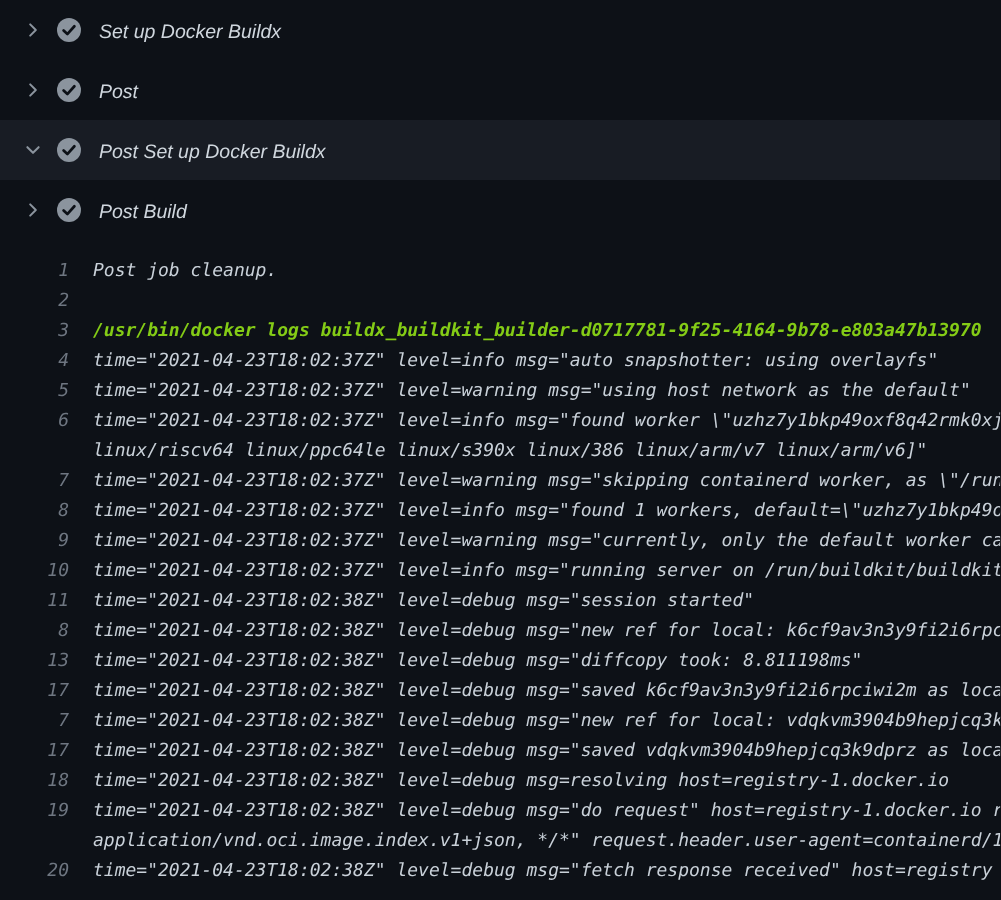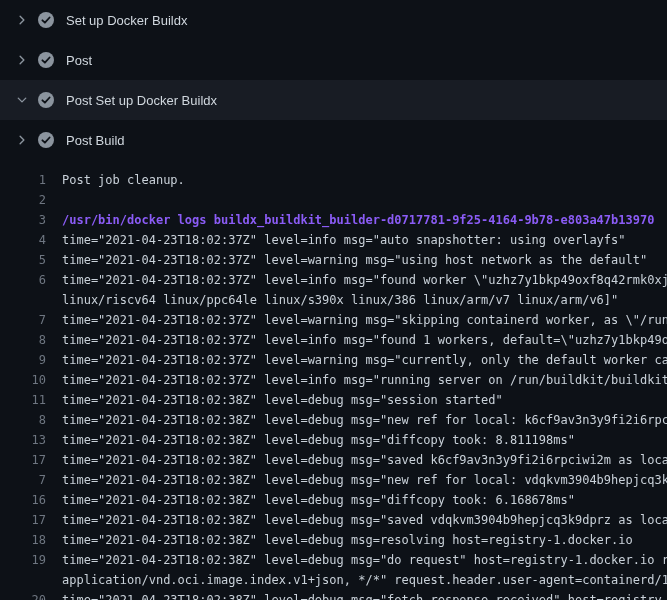--- a/index.html
+++ b/index.html
@@ -1,19 +1,20 @@
 <!DOCTYPE html>
 <html><head>
 <meta charset="utf-8">
 <style>
   html,body{margin:0;padding:0;background:#0d1117;}
   .app{
     width:667px;height:600px;overflow:hidden;background:#0d1117;
     font-family:"Liberation Sans","DejaVu Sans",sans-serif;
     position:relative;
+    font-style:italic;
   }
   
   .steps{width:100%;}
   .section-row{
     display:flex;align-items:center;height:40px;padding:0 14px;
     color:#d0d7de;font-size:13px;cursor:pointer;box-sizing:border-box;
   }
   .section-row.expanded{background:rgba(110,118,129,0.12);}
   .chev{width:16px;height:16px;flex:0 0 16px;display:flex;align-items:center;justify-content:center;margin-right:8px;}
   .check{width:16px;height:16px;flex:0 0 16px;display:flex;align-items:center;justify-content:center;margin-right:12px;}
@@ -23,21 +24,21 @@
     padding-top:10px;
     font-family:"DejaVu Sans Mono","Liberation Mono",monospace;
     font-size:12px;line-height:20px;color:#c9d1d9;
   }
   .log-row{display:flex;white-space:pre;height:20px;}
   .num{
     flex:0 0 46px;width:46px;text-align:right;padding-right:16px;
     color:#6e7681;user-select:none;box-sizing:content-box;cursor:pointer;
   }
   .text{white-space:pre;overflow:hidden;flex:1 1 auto;}
-  .text.command{color:#8b5cf6;font-weight:bold;}
+  .text.command{color:#84cc16;font-weight:bold;}
   .text.group{cursor:pointer;margin-top:21px;}
   .marker{color:#c9d1d9;margin-right:6px;font-size:10px;}
 </style>
 </head>
 <body>
 
 <div class="app">
   <div class="steps">
       <div class="section-row">
         <span class="chev">
@@ -106,20 +107,19 @@
       <div class="log-row"><span class="num"></span><span class="text continuation">linux/riscv64 linux/ppc64le linux/s390x linux/386 linux/arm/v7 linux/arm/v6]"</span></div>
       <div class="log-row"><span class="num">7</span><span class="text plain">time="2021-04-23T18:02:37Z" level=warning msg="skipping containerd worker, as \"/run</span></div>
       <div class="log-row"><span class="num">8</span><span class="text plain">time="2021-04-23T18:02:37Z" level=info msg="found 1 workers, default=\"uzhz7y1bkp49o</span></div>
       <div class="log-row"><span class="num">9</span><span class="text plain">time="2021-04-23T18:02:37Z" level=warning msg="currently, only the default worker ca</span></div>
       <div class="log-row"><span class="num">10</span><span class="text plain">time="2021-04-23T18:02:37Z" level=info msg="running server on /run/buildkit/buildkit</span></div>
       <div class="log-row"><span class="num">11</span><span class="text plain">time="2021-04-23T18:02:38Z" level=debug msg="session started"</span></div>
       <div class="log-row"><span class="num">8</span><span class="text plain">time="2021-04-23T18:02:38Z" level=debug msg="new ref for local: k6cf9av3n3y9fi2i6rpc</span></div>
       <div class="log-row"><span class="num">13</span><span class="text plain">time="2021-04-23T18:02:38Z" level=debug msg="diffcopy took: 8.811198ms"</span></div>
       <div class="log-row"><span class="num">17</span><span class="text plain">time="2021-04-23T18:02:38Z" level=debug msg="saved k6cf9av3n3y9fi2i6rpciwi2m as loca</span></div>
       <div class="log-row"><span class="num">7</span><span class="text plain">time="2021-04-23T18:02:38Z" level=debug msg="new ref for local: vdqkvm3904b9hepjcq3k</span></div>
-      <div class="log-row"><span class="num">16</span><span class="text plain">time="2021-04-23T18:02:38Z" level=debug msg="diffcopy took: 6.168678ms"</span></div>
       <div class="log-row"><span class="num">17</span><span class="text plain">time="2021-04-23T18:02:38Z" level=debug msg="saved vdqkvm3904b9hepjcq3k9dprz as loca</span></div>
       <div class="log-row"><span class="num">18</span><span class="text plain">time="2021-04-23T18:02:38Z" level=debug msg=resolving host=registry-1.docker.io</span></div>
       <div class="log-row"><span class="num">19</span><span class="text plain">time="2021-04-23T18:02:38Z" level=debug msg="do request" host=registry-1.docker.io r</span></div>
       <div class="log-row"><span class="num"></span><span class="text continuation">application/vnd.oci.image.index.v1+json, */*" request.header.user-agent=containerd/1.4</span></div>
       <div class="log-row"><span class="num">20</span><span class="text plain">time="2021-04-23T18:02:38Z" level=debug msg="fetch response received" host=registry</span></div>
     </div>
 </div>
 
 </body></html>

